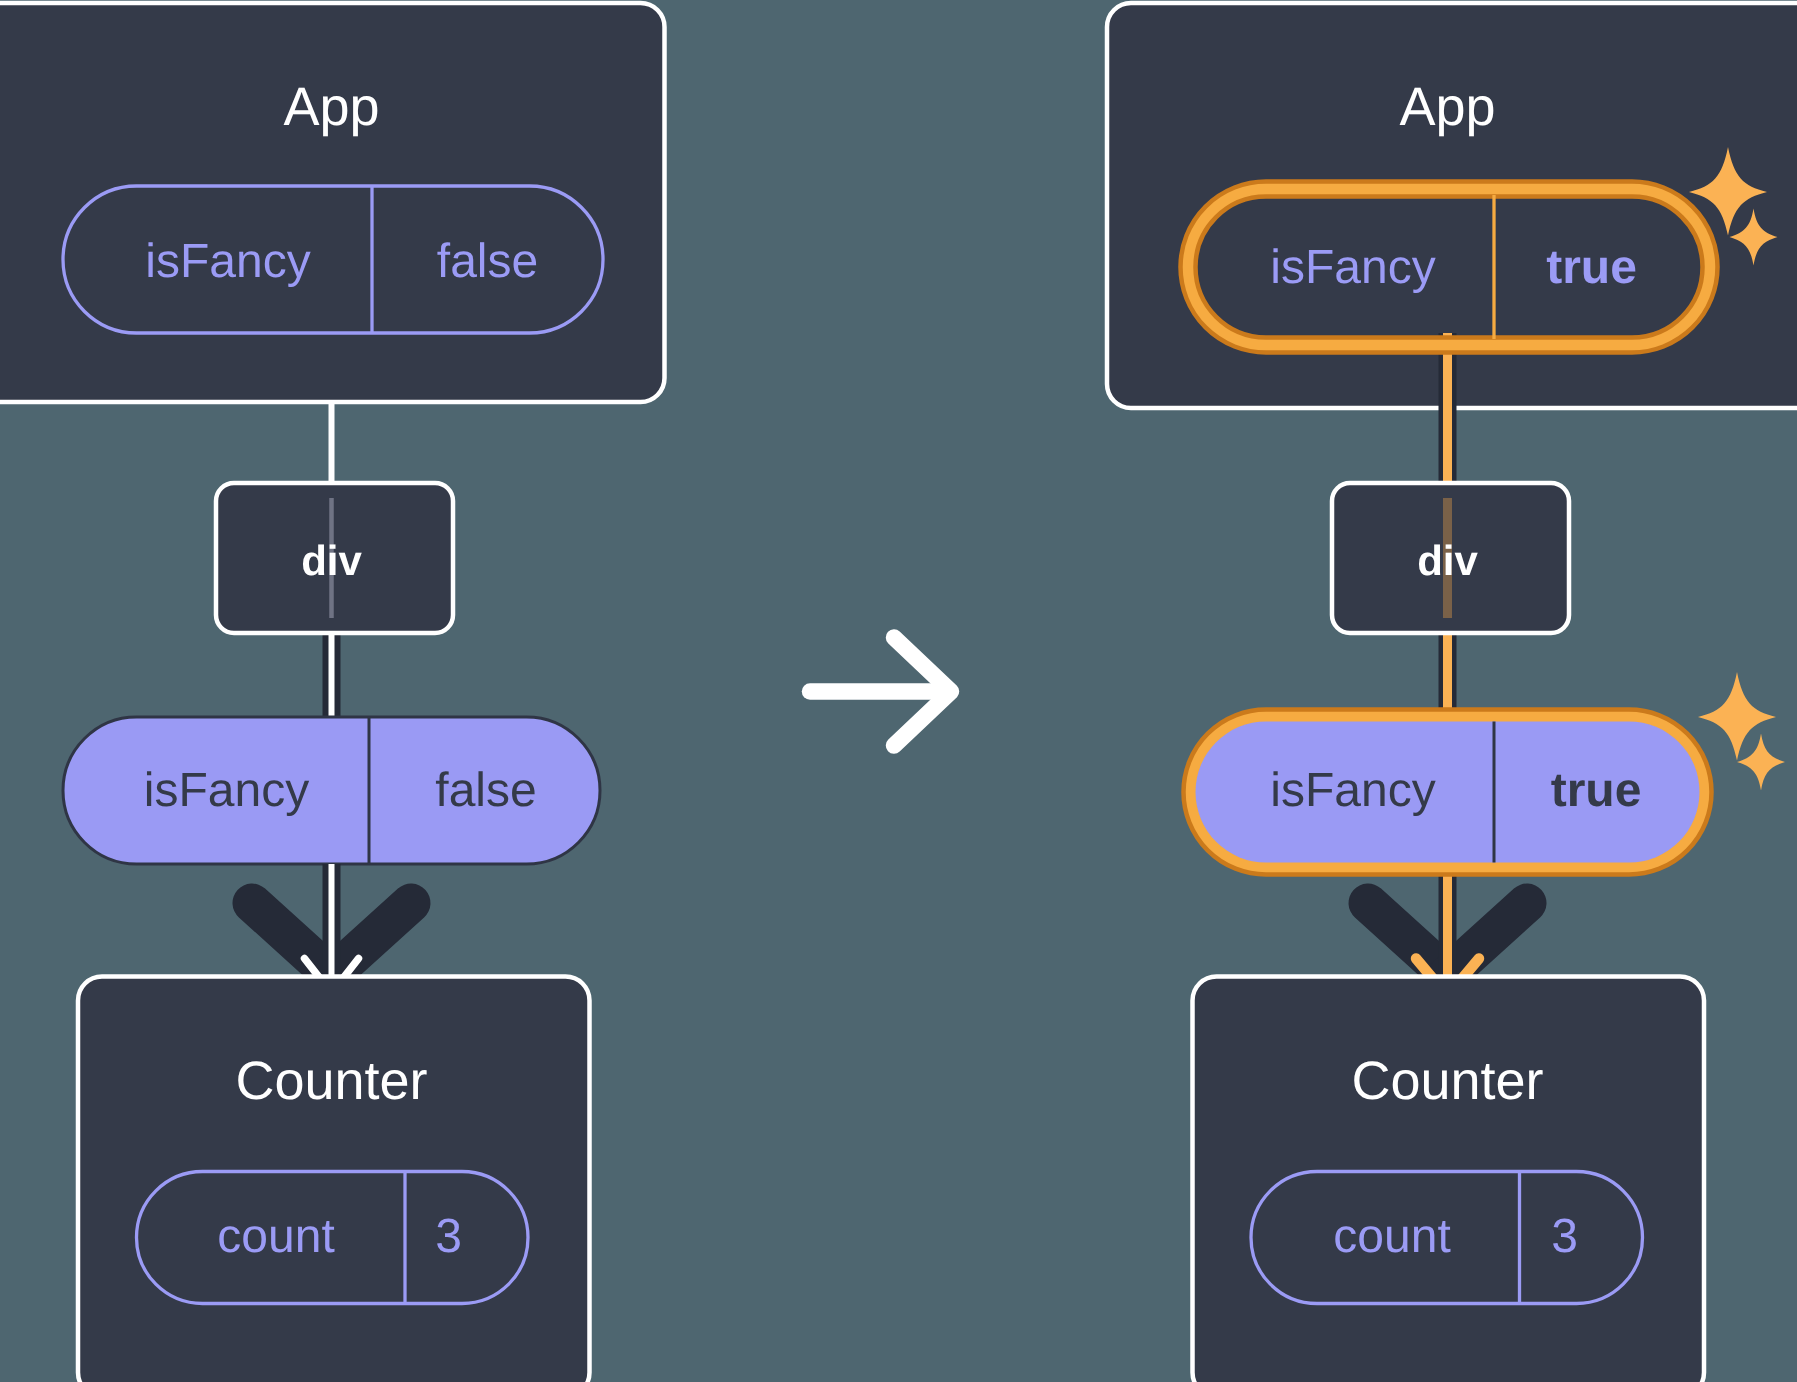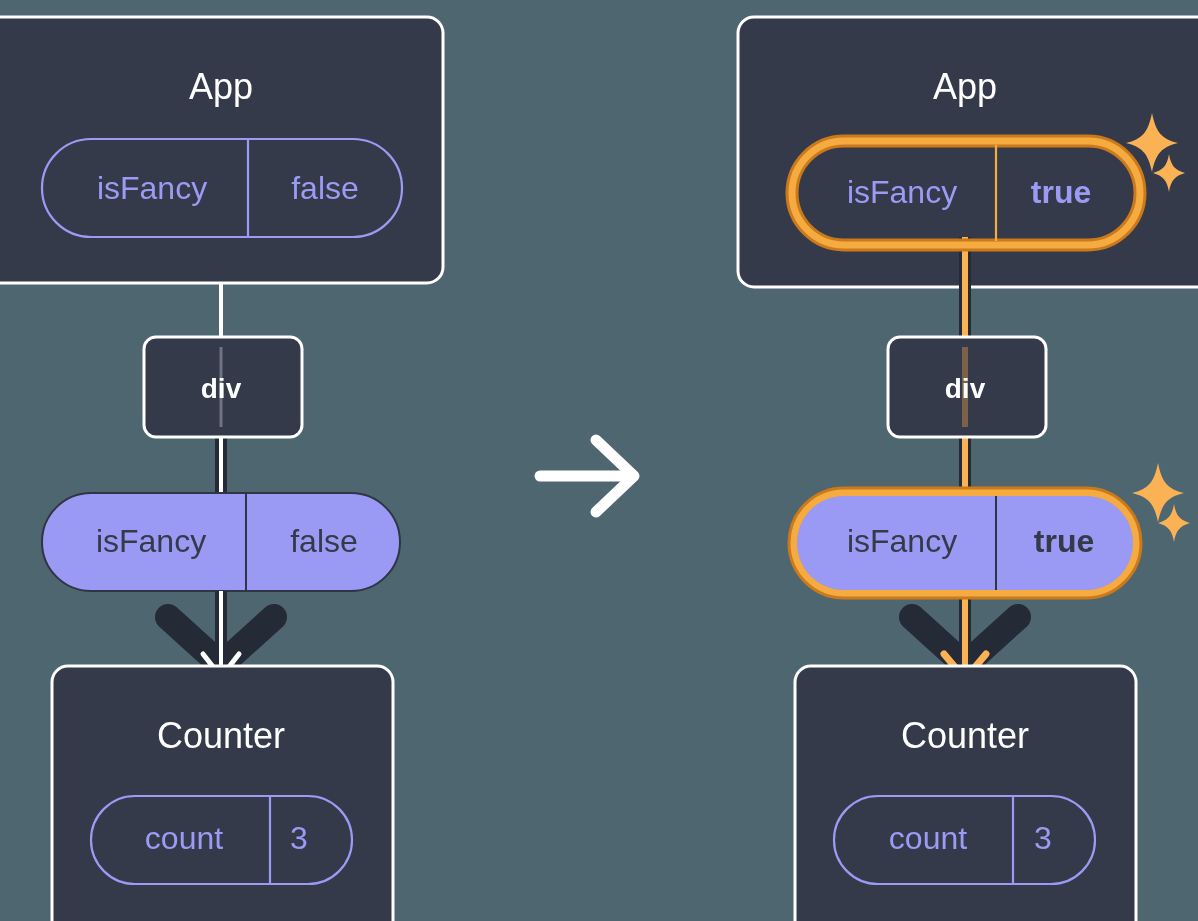--- a/index.html
+++ b/index.html
@@ -13,21 +13,20 @@
     height: 921px;
     overflow: hidden;
     font-family: "Liberation Sans", sans-serif;
     position: relative;
   }
   #stage {
     position: absolute;
     inset: 0;
     width: 1198px;
     height: 793px;
-    margin-top: 15px;
   }
   svg.layer {
     position: absolute;
     left: 0;
     top: 0;
     width: 1198px;
     height: 921px;
     overflow: visible;
   }
   .panel-title {

